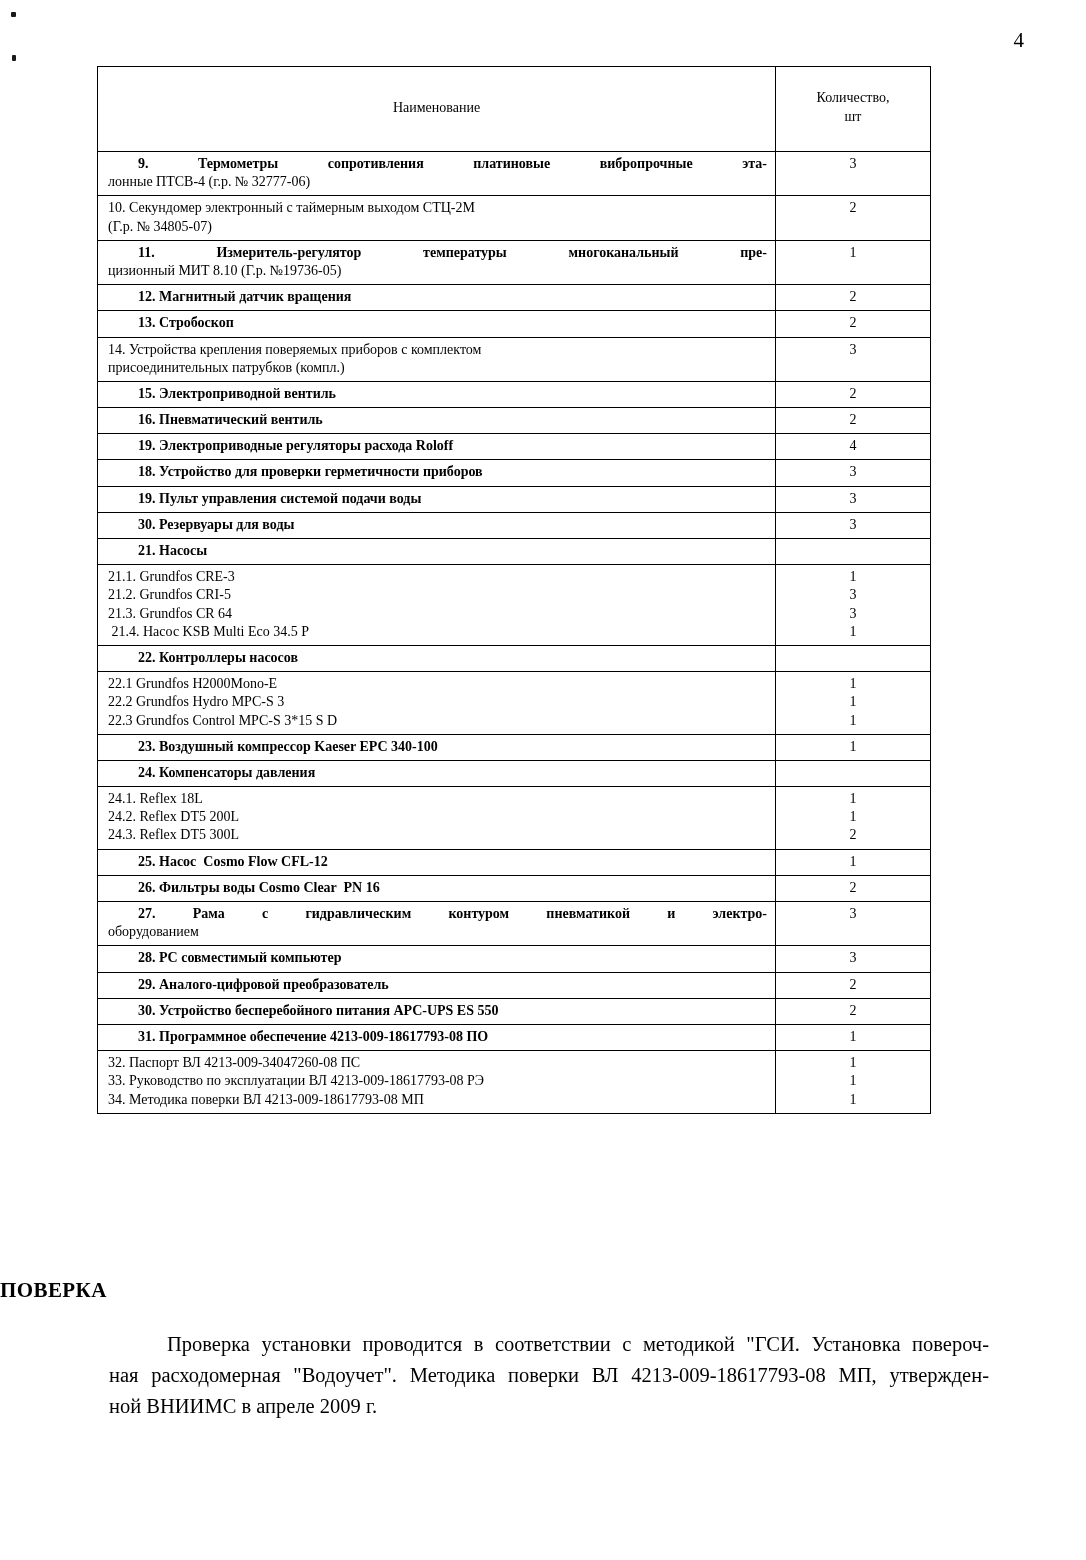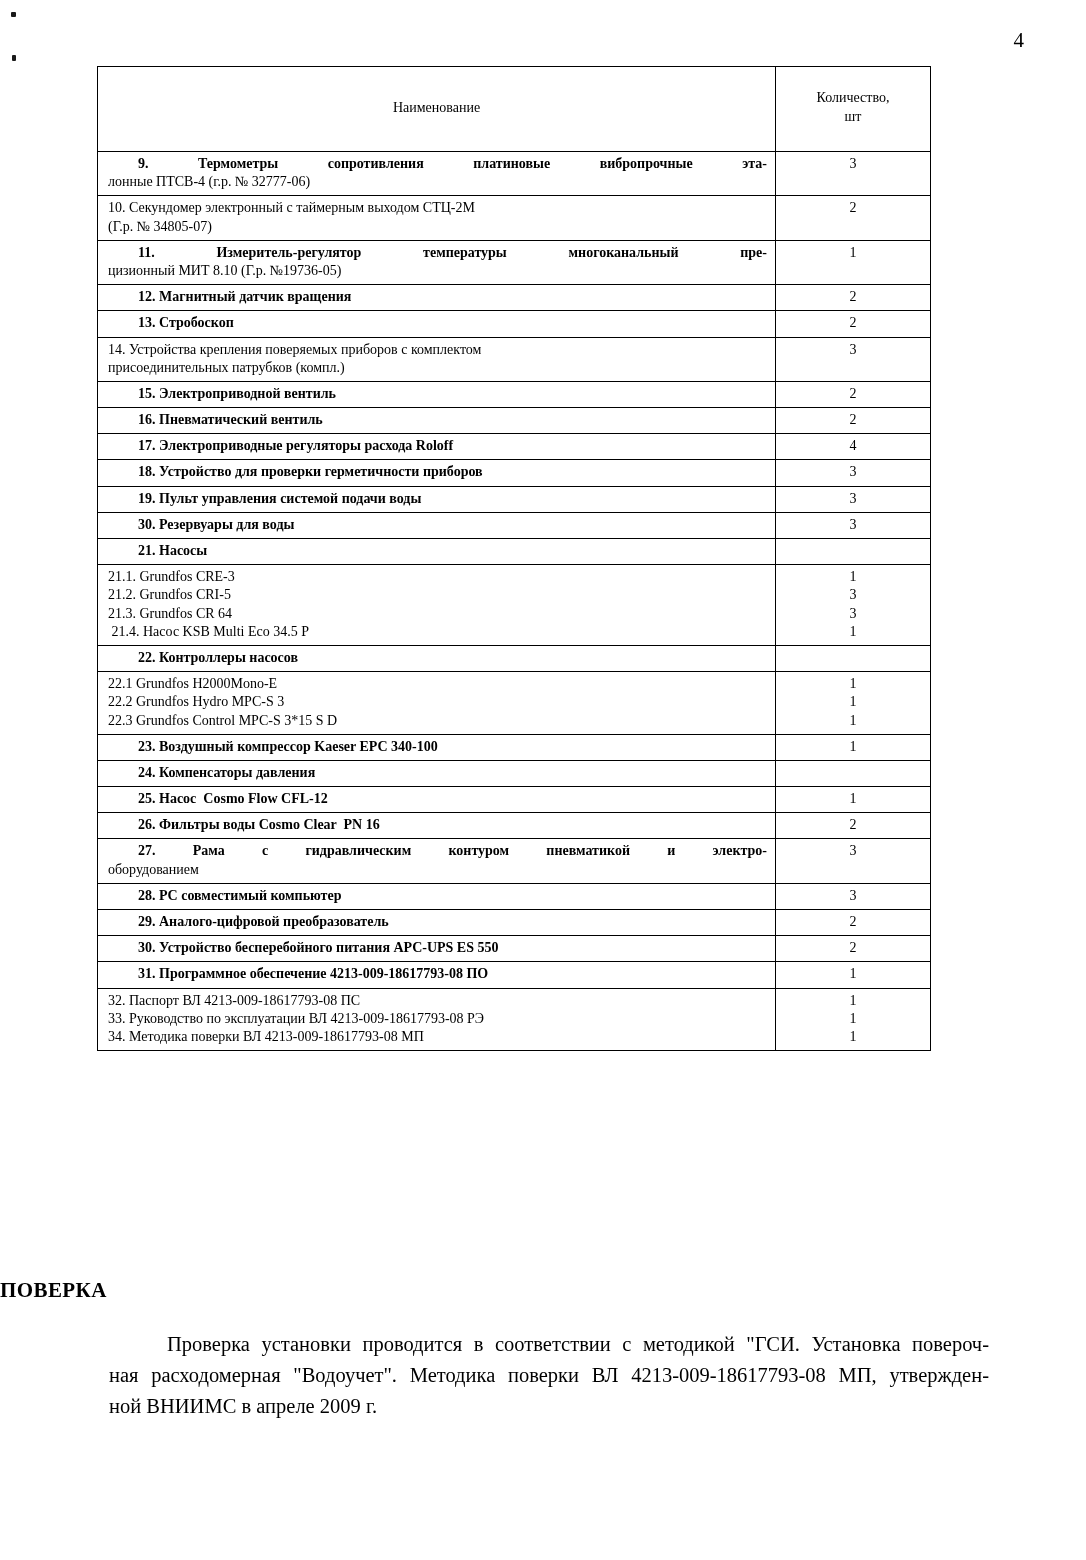--- a/index.html
+++ b/index.html
@@ -205,21 +205,21 @@
       <tr>
         <td class="name-cell">
           <span class="ln indent">16. Пневматический вентиль</span>
         </td>
         <td class="qty-cell">
           <span class="ln">2</span>
         </td>
       </tr>
       <tr>
         <td class="name-cell">
-          <span class="ln indent">17. Электроприводные регуляторы расхода Roloff</span>
+          <span class="ln indent">19. Электроприводные регуляторы расхода Roloff</span>
         </td>
         <td class="qty-cell">
           <span class="ln">4</span>
         </td>
       </tr>
       <tr>
         <td class="name-cell">
           <span class="ln indent">18. Устройство для проверки герметичности приборов</span>
         </td>
         <td class="qty-cell">
@@ -295,20 +295,32 @@
       <tr>
         <td class="name-cell">
           <span class="ln indent">24. Компенсаторы давления</span>
         </td>
         <td class="qty-cell">
           <span class="ln blank">&nbsp;</span>
         </td>
       </tr>
       <tr>
         <td class="name-cell">
+          <span class="ln">24.1. Reflex 18L</span>
+          <span class="ln">24.2. Reflex DT5 200L</span>
+          <span class="ln">24.3. Reflex DT5 300L</span>
+        </td>
+        <td class="qty-cell">
+          <span class="ln">1</span>
+          <span class="ln">1</span>
+          <span class="ln">2</span>
+        </td>
+      </tr>
+      <tr>
+        <td class="name-cell">
           <span class="ln indent">25. Насос  Cosmo Flow CFL-12</span>
         </td>
         <td class="qty-cell">
           <span class="ln">1</span>
         </td>
       </tr>
       <tr>
         <td class="name-cell">
           <span class="ln indent">26. Фильтры воды Cosmo Clear  PN 16</span>
         </td>
@@ -353,21 +365,21 @@
       <tr>
         <td class="name-cell">
           <span class="ln indent">31. Программное обеспечение 4213-009-18617793-08 ПО</span>
         </td>
         <td class="qty-cell">
           <span class="ln">1</span>
         </td>
       </tr>
       <tr>
         <td class="name-cell">
-          <span class="ln">32. Паспорт ВЛ 4213-009-18617793-08 ПС</span>
+          <span class="ln">32. Паспорт ВЛ 4213-009-34047260-08 ПС</span>
           <span class="ln">33. Руководство по эксплуатации ВЛ 4213-009-18617793-08 РЭ</span>
           <span class="ln">34. Методика поверки ВЛ 4213-009-18617793-08 МП</span>
         </td>
         <td class="qty-cell">
           <span class="ln">1</span>
           <span class="ln">1</span>
           <span class="ln">1</span>
         </td>
       </tr>
     </tbody>

